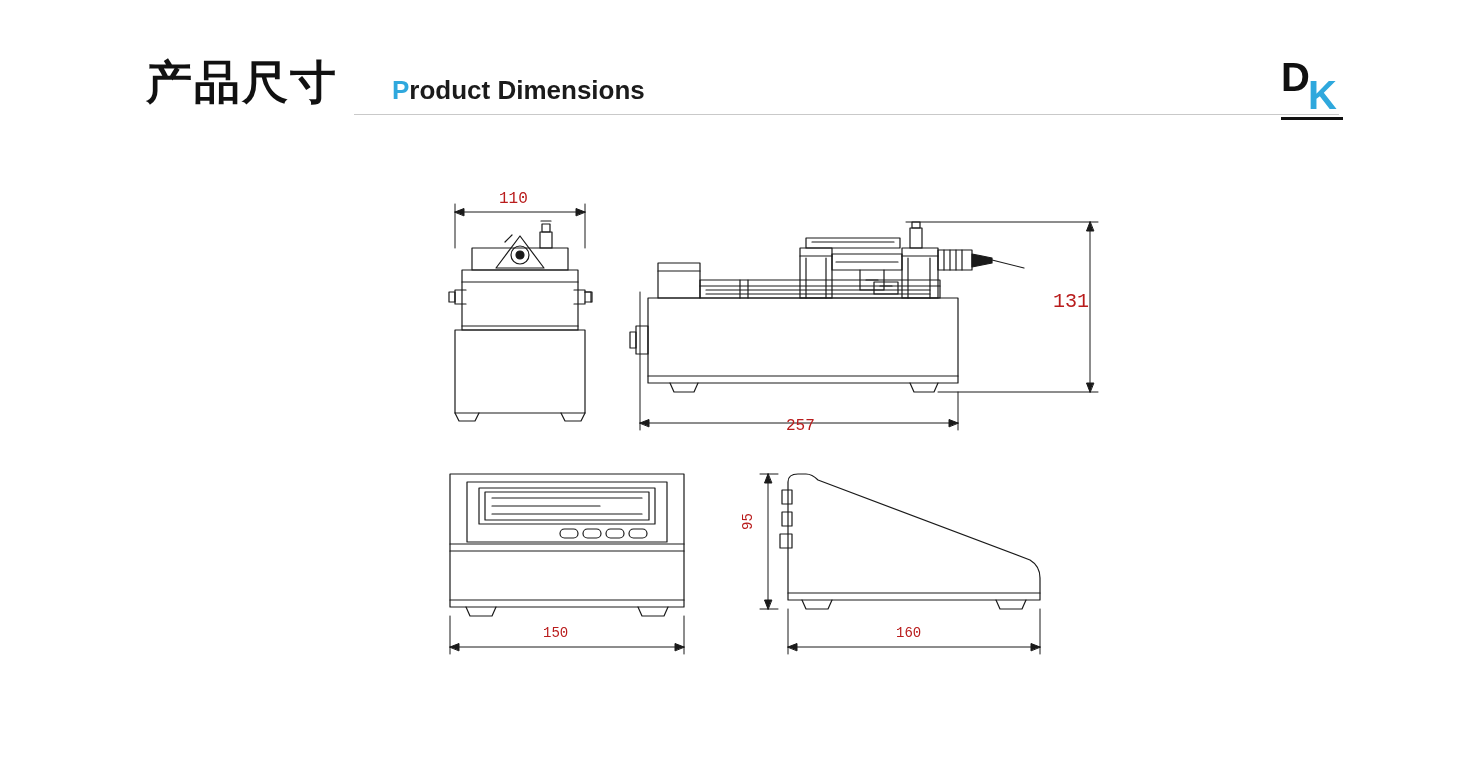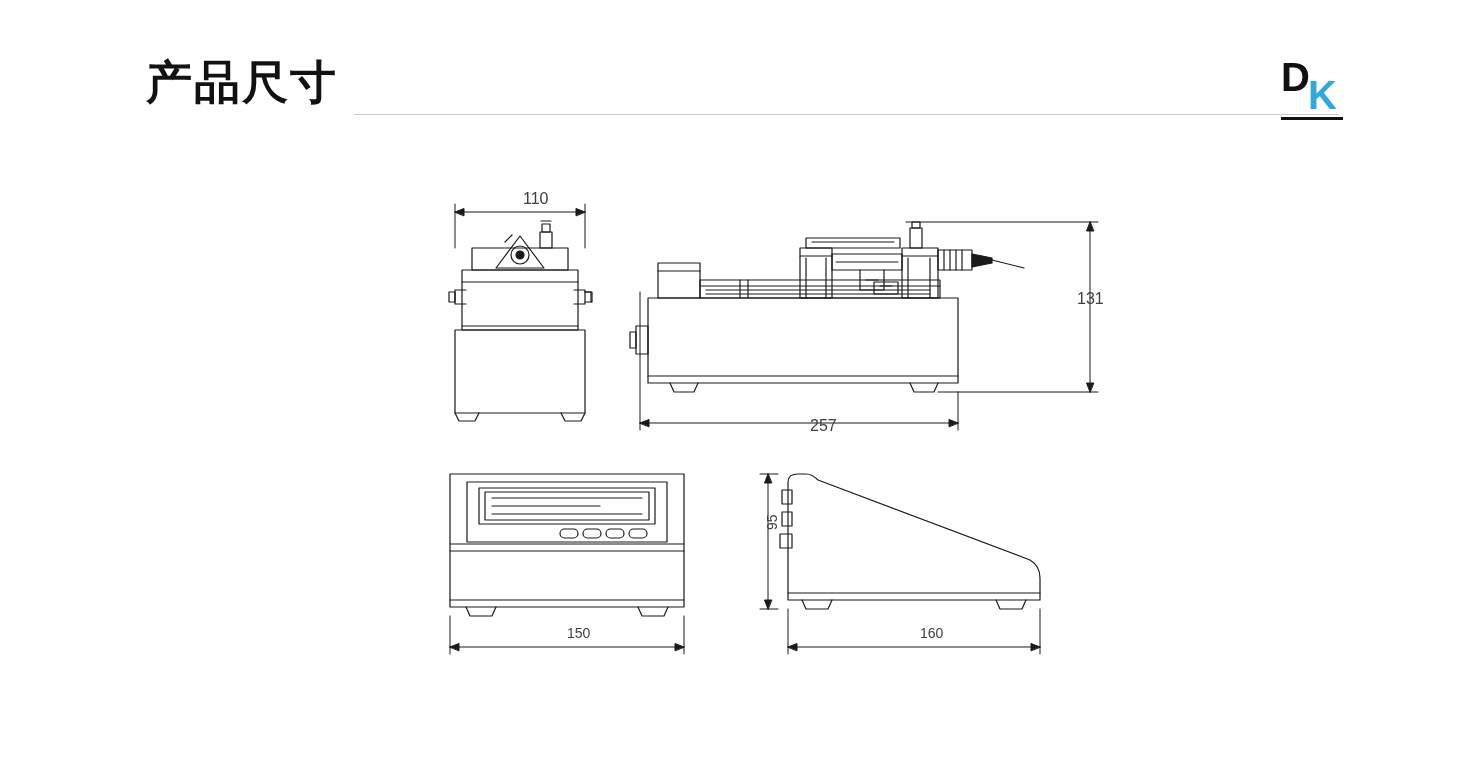--- a/index.html
+++ b/index.html
@@ -102,33 +102,35 @@
   
   .drawing {
     position: absolute;
     left: 0;
     top: 130px;
     width: 1480px;
     height: 628px;
   }
   .dim-label {
     position: absolute;
-    font-family: Liberation Sans, sans-serif;
-    color: #404040;
+    font-family: Liberation Mono, monospace;
+    color: #b91c1c;
     white-space: nowrap;
-    margin-left: 24px;
   }
 </style>
 </head>
 <body>
 
 <div class="page">
 
   <div class="header">
     <div class="title-cn">产品尺寸</div>
+    <div class="title-en">
+      <span class="accent">P</span><span>roduct Dimensions</span>
+    </div>
     <div class="header-rule"></div>
     <div class="logo">
       <span class="d">D</span>
       <span class="k">K</span>
       <span class="bar"></span>
     </div>
   </div>
 
   <div class="drawing">
 
@@ -316,21 +318,21 @@
           <path d="M1040 517 L1031 513.5 L1031 520.5 Z" fill="#1a1a1a"></path>
         </g>
 
       </g>
     </svg>
 
     <div class="dim-label" style="left:499px; top:60px; font-size:16px;">110</div>
 
     <div class="dim-label" style="left:786px; top:287px; font-size:16px;">257</div>
 
-    <div class="dim-label" style="left:1053px; top:160px; font-size:16px;">131</div>
+    <div class="dim-label" style="left:1053px; top:160px; font-size:20px;">131</div>
 
     <div class="dim-label" style="left:543px; top:495px; font-size:14px;">150</div>
 
     <div class="dim-label" style="left:896px; top:495px; font-size:14px;">160</div>
 
     <div class="dim-label" style="left:740px; top:400px; font-size:14px; transform:rotate(-90deg); transform-origin:left top;">95</div>
 
   </div>
 </div>
 

